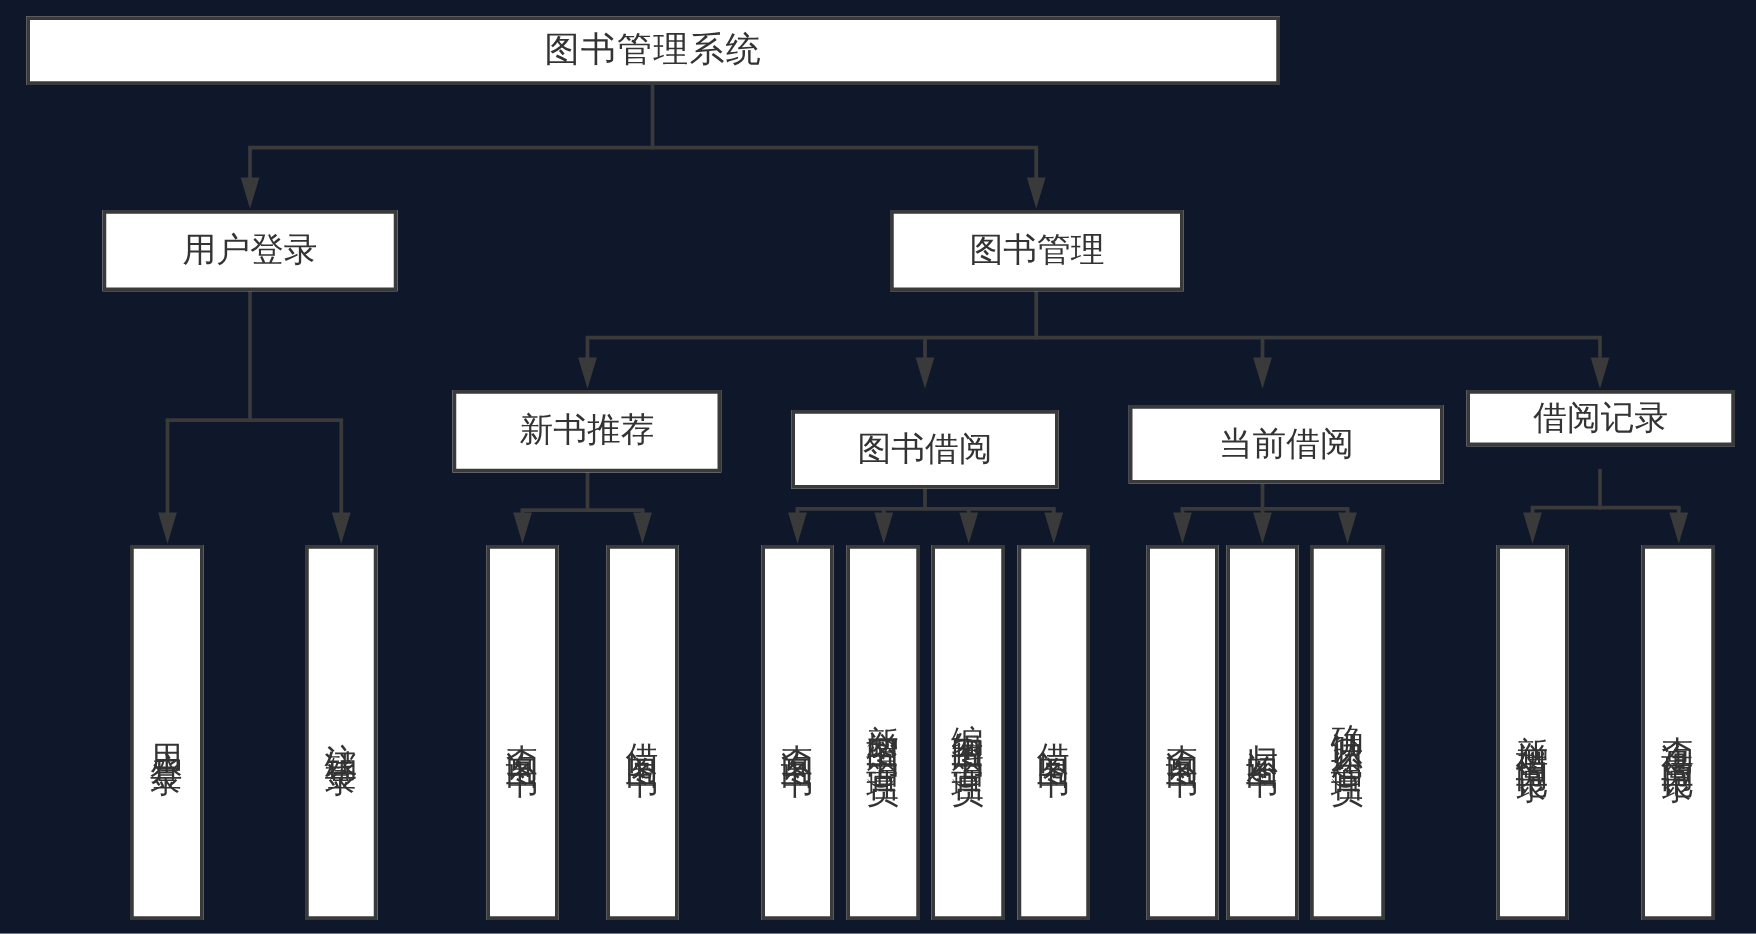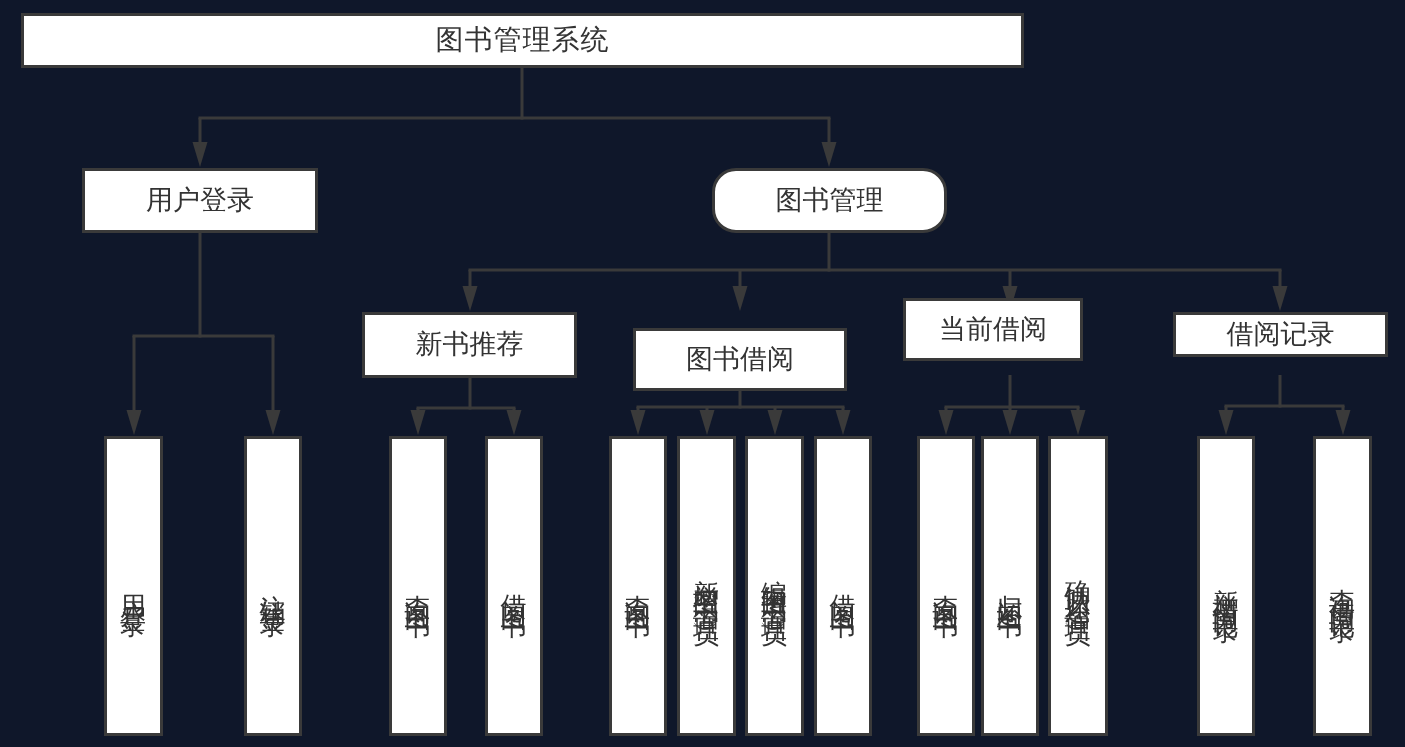--- a/index.html
+++ b/index.html
@@ -120,30 +120,30 @@
       <line x1="1343" y1="406" x2="1343" y2="426" stroke="#3a3a3a" stroke-width="3"></line>
       <polygon points="1335.5,410 1350.5,410 1343,435" fill="#3a3a3a"></polygon>
     </svg>
   <div id="nodes">
       <div class="node h root" style="left: 21px; top: 13px; width: 1003px; height: 55px;">
     <span class="label">图书管理系统</span>
   </div>
       <div class="node h" style="left: 82px; top: 168px; width: 236px; height: 65px;">
     <span class="label">用户登录</span>
   </div>
-      <div class="node h" style="left: 712px; top: 168px; width: 235px; height: 65px; border-radius: 24px;">
+      <div class="node h" style="left: 712px; top: 168px; width: 235px; height: 65px;">
     <span class="label">图书管理</span>
   </div>
       <div class="node h" style="left: 362px; top: 312px; width: 215px; height: 66px;">
     <span class="label">新书推荐</span>
   </div>
       <div class="node h" style="left: 633px; top: 328px; width: 214px; height: 63px;">
     <span class="label">图书借阅</span>
   </div>
-      <div class="node h" style="left: 903px; top: 298px; width: 180px; height: 63px;">
+      <div class="node h" style="left: 903px; top: 324px; width: 252px; height: 63px;">
     <span class="label">当前借阅</span>
   </div>
       <div class="node h" style="left: 1173px; top: 312px; width: 215px; height: 45px;">
     <span class="label">借阅记录</span>
   </div>
       <div class="node v" style="left: 104px; top: 436px; width: 59px; height: 300px;">
     <span class="label">用户登录</span>
   </div>
       <div class="node v" style="left: 244px; top: 436px; width: 58px; height: 300px;">
     <span class="label">注销登录</span>

